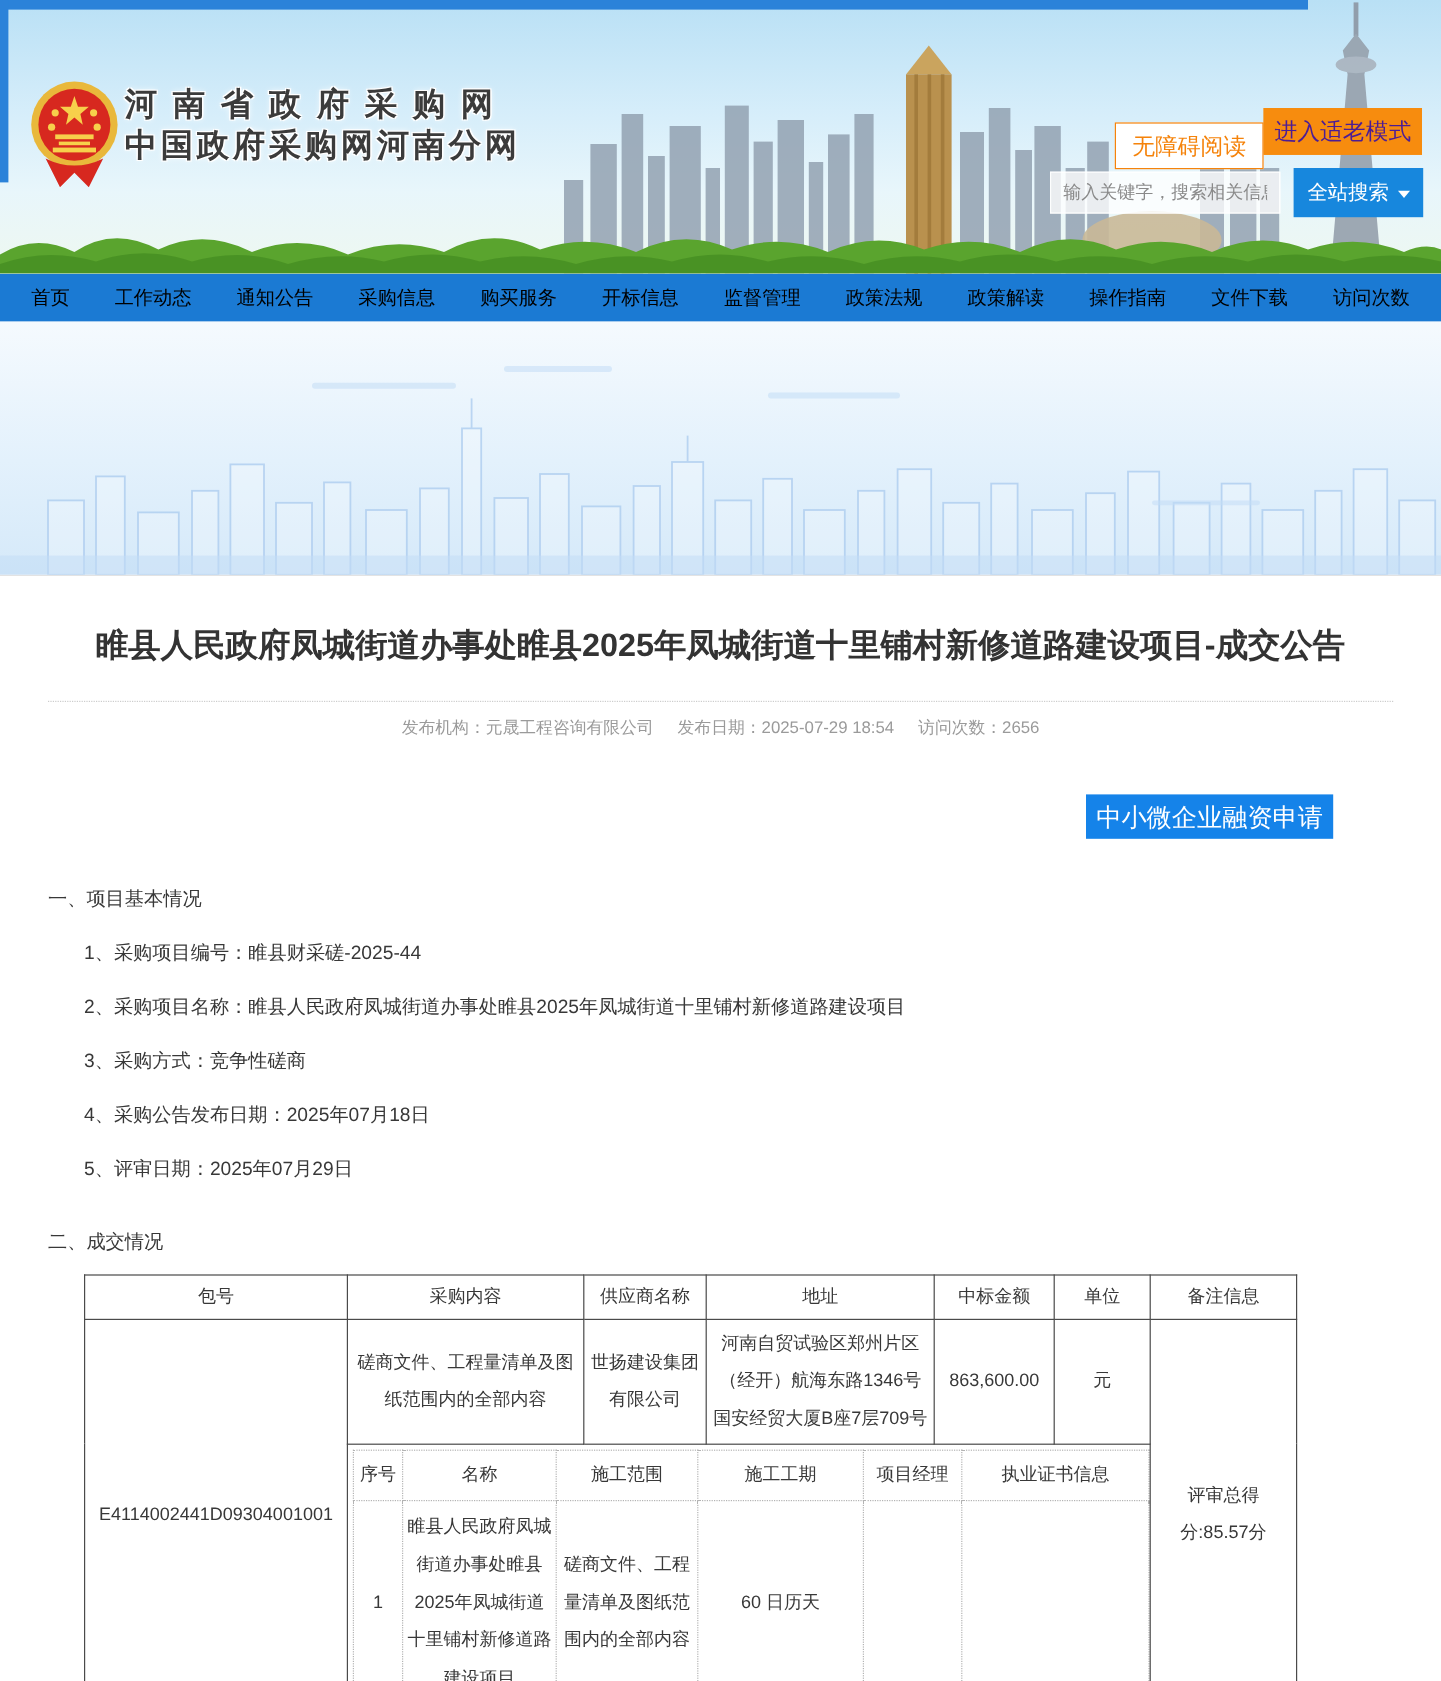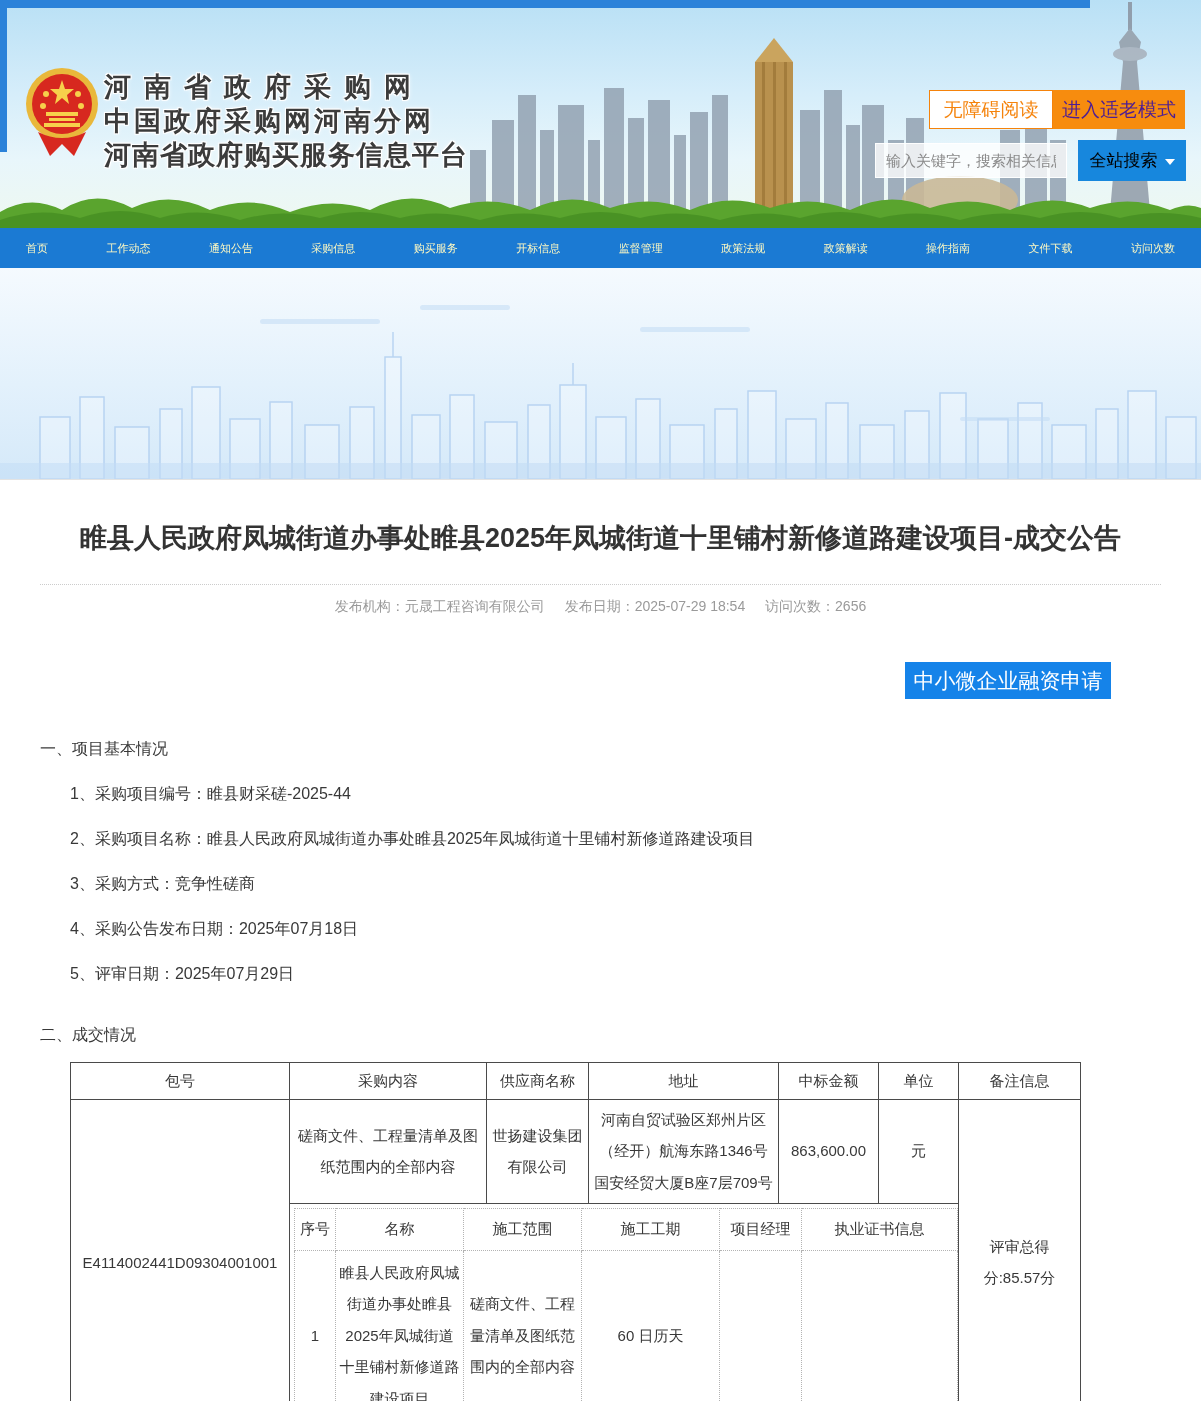--- a/index.html
+++ b/index.html
@@ -12,36 +12,36 @@
     background:linear-gradient(180deg,#b9e0f5 0%,#d5edfa 40%,#e8f6fb 70%,#eef8f0 100%); }
   .strip-top { position:absolute; left:0; top:0; width:1090px; height:8px; background:#2b82d9; }
   .strip-left { position:absolute; left:0; top:0; width:7px; height:152px; background:#2b82d9; }
   .scenery { position:absolute; left:0; top:0; width:1201px; height:228px; }
   .emblem { position:absolute; left:24px; top:64px; width:76px; height:92px; }
   .site-titles { position:absolute; left:104px; top:70px; line-height:34px; font-weight:bold; color:#3b3b3b;
     text-shadow:-1px -1px 0 #fff,1px -1px 0 #fff,-1px 1px 0 #fff,1px 1px 0 #fff,0 0 5px #fff; }
   .site-title-1 { font-size:27px; letter-spacing:13px; }
   .site-title-2 { font-size:27px; letter-spacing:3px; }
   .site-title-3 { font-size:27px; letter-spacing:1px; }
-  .btn-access { position:absolute; left:929px; top:90px; width:124px; height:39px; background:#fff;
+  .btn-access { position:absolute; left:929px; top:102px; width:124px; height:39px; background:#fff;
     border:1px solid #f5830b; color:#f5830b; font-size:19px; cursor:pointer; }
   .btn-elder { position:absolute; left:1053px; top:90px; width:132px; height:39px; background:#f78c0e;
     border:1px solid #f78c0e; color:#4c1d95; font-size:19px; cursor:pointer; }
   .search-input { position:absolute; left:875px; top:143px; width:192px; height:35px;
     background:rgba(255,255,255,.78); border:1px solid rgba(255,255,255,.9); font-size:15px; color:#666; padding:0 10px; }
   .search-input::placeholder { color:#8a8a8a; }
   .btn-search { position:absolute; left:1078px; top:140px; width:108px; height:41px; background:#1787dd;
-    border:none; color:#000000; font-size:17px; cursor:pointer; }
+    border:none; color:#ffffff; font-size:17px; cursor:pointer; }
   .caret-down { display:inline-block; width:0; height:0; margin-left:7px; vertical-align:middle;
     border-left:5px solid transparent; border-right:5px solid transparent; border-top:6px solid #fff; }
 
   
   .main-nav { display:flex; align-items:center; justify-content:space-between; height:40px;
     background:#1b7ad3; padding:0 26px; }
-  .nav-item { color:#fef9c3; font-size:11px; cursor:pointer; white-space:nowrap; }
+  .nav-item { color:#000000; font-size:16px; cursor:pointer; white-space:nowrap; }
 
   
   .banner { position:relative; height:212px; overflow:hidden; border-bottom:1px solid #e3e3e3;
     background:linear-gradient(180deg,#f5fafe 0%,#e3f1fc 55%,#d5e9f9 100%); }
   .banner-skyline { position:absolute; left:0; bottom:0; width:1201px; height:212px; }
 
   
   .content { padding:0 40px; color:#383838; }
   .article-title { margin:40px 10px 0; text-align:center; font-size:27px; font-weight:bold; color:#333; line-height:36px; }
   .meta-row { margin-top:28px; border-top:1px dotted #cccccc; padding-top:13px; text-align:center;
@@ -129,21 +129,20 @@
         <circle cx="57" cy="42" r="3" fill="#f7d04b"></circle>
       <rect x="22" y="48" width="32" height="4" fill="#f7d04b"></rect>
       <rect x="25" y="54" width="26" height="3" fill="#f7d04b"></rect>
       <rect x="20" y="59" width="36" height="4" fill="#f7d04b"></rect>
       <path d="M14 68 L26 92 L38 80 L50 92 L62 68 Q38 80 14 68 Z" fill="#d7281f"></path>
     </svg>
 
     <div class="site-titles">
       <div class="site-title-1">河南省政府采购网</div>
       <div class="site-title-2">中国政府采购网河南分网</div>
-      <div class="site-title-3">河南省政府购买服务信息平台</div>
     </div>
 
     <button class="btn-access">无障碍阅读</button>
     <button class="btn-elder">进入适老模式</button>
     <input class="search-input" type="text" placeholder="输入关键字，搜索相关信息" style="">
     <button class="btn-search"><span>全站搜索</span><span class="caret-down"></span></button>
   </div>
 
   <div class="main-nav">
     <span class="nav-item">首页</span>

